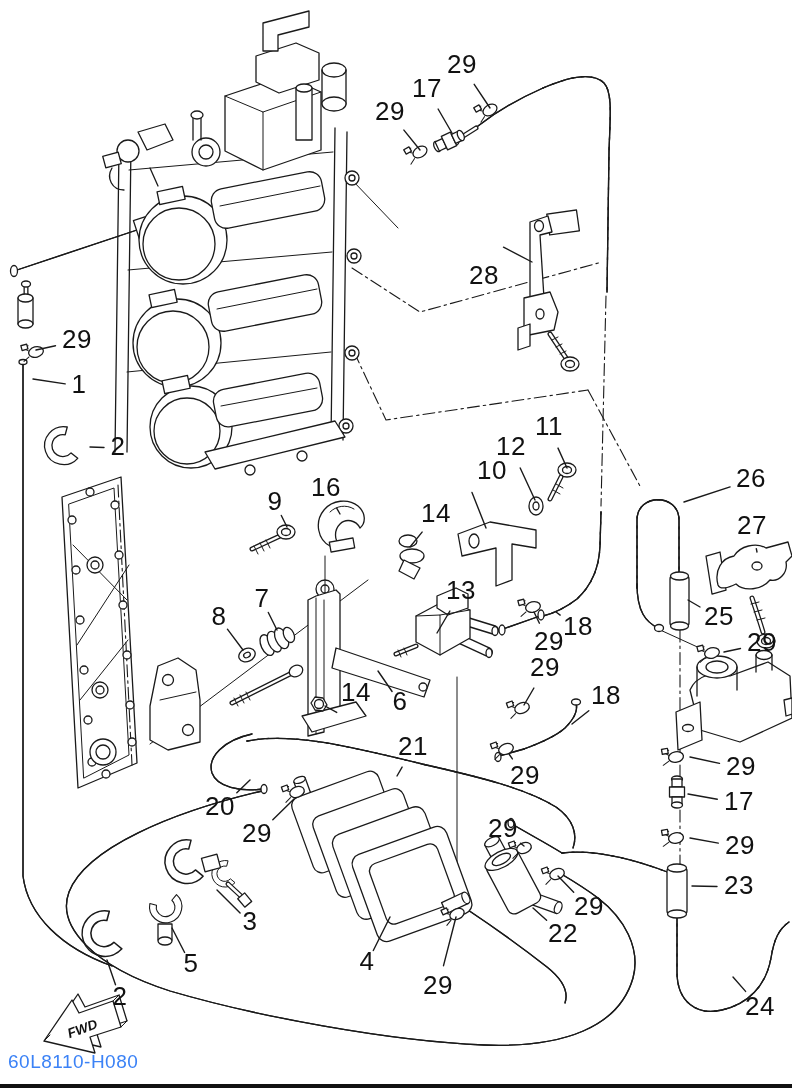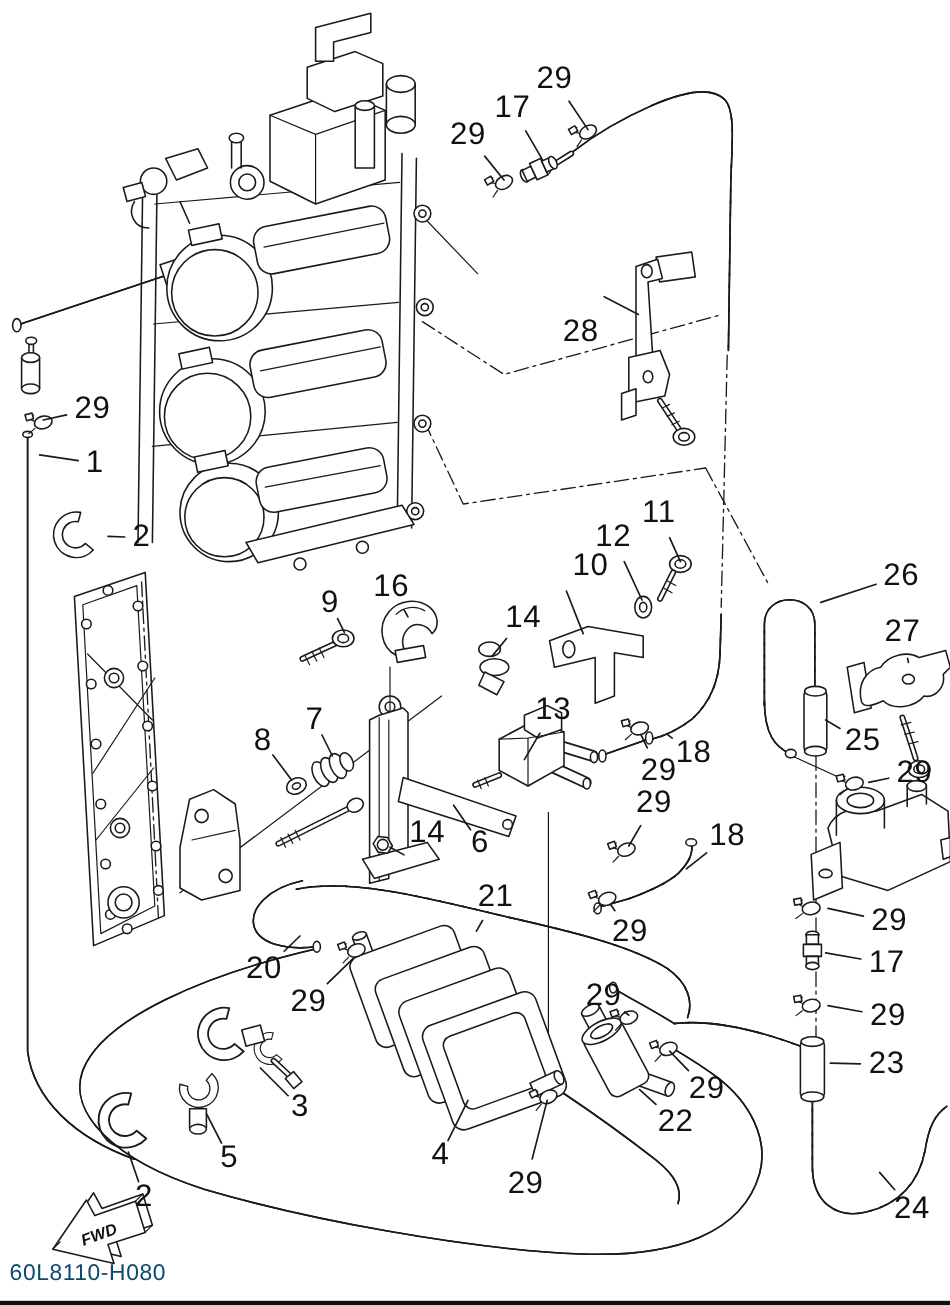--- a/index.html
+++ b/index.html
@@ -22,21 +22,21 @@
   .mI{stroke:#ffffff;stroke-width:5.2;fill:none;stroke-linecap:round;}
   .sO{stroke:#1a1a1a;stroke-width:5;fill:none;stroke-linecap:round;}
   .sI{stroke:#ffffff;stroke-width:2.4;fill:none;stroke-linecap:round;}
   #leader-lines line{stroke:#1a1a1a;stroke-width:1.4;}
   #callout-layer{position:absolute;inset:0;pointer-events:none;}
   .callout{
     position:absolute;transform:translate(-50%,-54%);
     font-size:26px;color:#111;letter-spacing:0.5px;white-space:nowrap;
   }
   .drawing-code{
-    position:absolute;left:8px;top:1051px;font-size:19px;color:#0c4a6e;letter-spacing:0.5px;
+    position:absolute;left:8px;top:1051px;font-size:19px;color:#3b82f6;letter-spacing:0.5px;
   }
   .fwdtxt{font-size:13.5px;font-weight:bold;font-style:italic;fill:#111;stroke:none;}
   .bottom-rule{position:absolute;left:0;top:1084px;width:792px;height:3.5px;background:#111;}
 </style>
 </head>
 <body>
 
 <div class="page">
 
 <svg width="792" height="1088" viewBox="0 0 792 1088">

